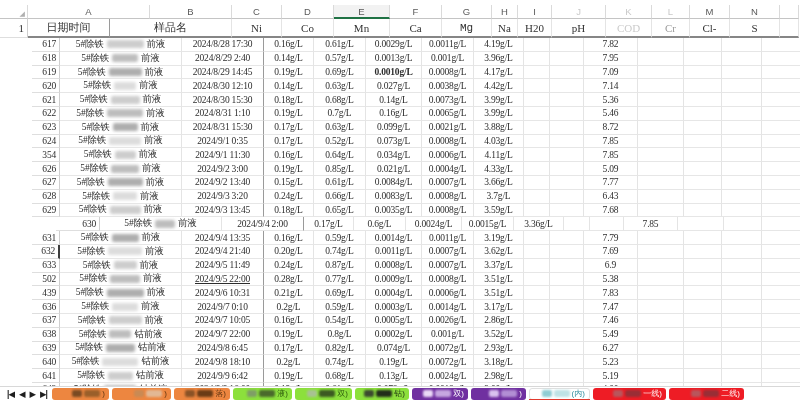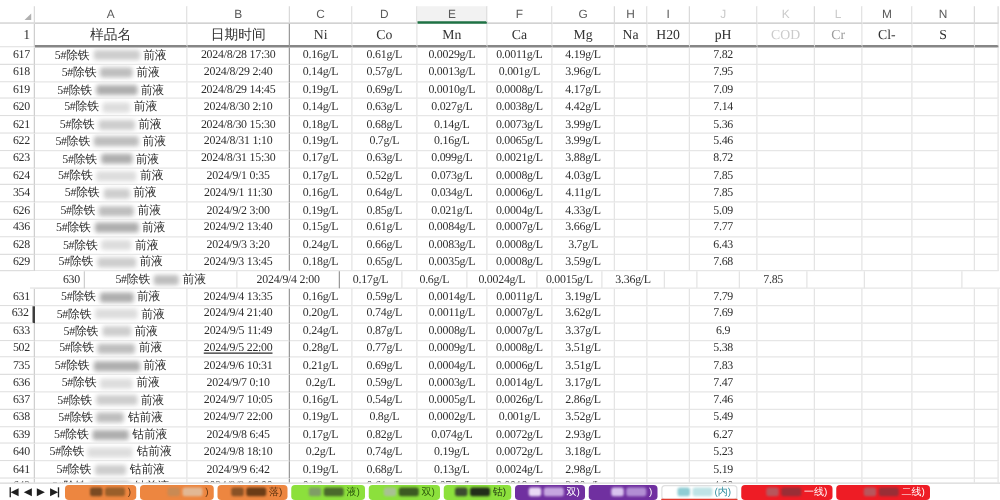--- a/index.html
+++ b/index.html
@@ -18,21 +18,21 @@
   #letters .sel-col { background:#f2f2f2; border-bottom:2px solid #1f7244; }
   .corner { justify-content:flex-end !important; align-items:flex-end !important; }
   .corner span { font-size:7px; color:#b0b0b0; line-height:6px; padding:0 2px 1px 0; }
   
   #hdr { height:19px; }
   #hdr .cell { font-family:"Liberation Serif","DejaVu Serif",serif; font-size:11px;
     color:#333; border-bottom:2px solid #868686; }
   #hdr .lab-xlight { color:#cbcbcb; }
   #hdr .lab-light { color:#9b9b9b; }
   
-  .drow { height:13.8px; }
+  .drow { height:13.8px;padding-left:32px; }
   .drow .cell { font-family:"Liberation Serif","DejaVu Serif",serif; font-size:9.5px;
     color:#2d2d2d; letter-spacing:-0.2px; }
   .gut { justify-content:flex-end !important; padding-right:3px; font-family:"Liberation Sans",sans-serif;
     font-size:9px; color:#4a4a4a; border-right:1px solid #cfcfcf !important;
     border-bottom:1px solid #dedede !important; background:#fff; }
   .gut.sel-row { border-right:2.5px solid #3e3e3e !important; }
   .frz { border-right:1.5px solid #9a9a9a !important; }
   .dtcell { font-size:9.2px; }
   .ph-faint { color:#c3c3c3; }
   .ph-xfaint { color:#e0e0e0; }
@@ -70,27 +70,27 @@
       <div class="cell" style="width: 34px; height: 100%;">I</div>
       <div class="cell ltr-faint" style="width: 54px; height: 100%;">J</div>
       <div class="cell ltr-faint" style="width: 46px; height: 100%;">K</div>
       <div class="cell ltr-faint" style="width: 38px; height: 100%;">L</div>
       <div class="cell" style="width: 40px; height: 100%;">M</div>
       <div class="cell" style="width: 50px; height: 100%;">N</div>
       <div class="cell" style="width: 19px; height: 100%;"></div>
     </div>
   <div id="hdr" class="rowflex">
       <div class="cell gut" style="width: 28px; height: 100%;">1</div>
+      <div class="cell frz" style="width: 82px; height: 100%;">日期时间</div>
       <div class="cell" style="width: 122px; height: 100%;">样品名</div>
-      <div class="cell frz" style="width: 82px; height: 100%;">日期时间</div>
       <div class="cell" style="width: 50px; height: 100%;">Ni</div>
       <div class="cell" style="width: 52px; height: 100%;">Co</div>
       <div class="cell" style="width: 56px; height: 100%;">Mn</div>
       <div class="cell" style="width: 52px; height: 100%;">Ca</div>
-      <div class="cell" style="width: 50px; height: 100%;">Mg</div>
+      <div class="cell" style="width: 50px; height: 100%; font-family: Liberation Mono, monospace;">Mg</div>
       <div class="cell" style="width: 26px; height: 100%;">Na</div>
       <div class="cell" style="width: 34px; height: 100%;">H20</div>
       <div class="cell" style="width: 54px; height: 100%;">pH</div>
       <div class="cell lab-xlight" style="width: 46px; height: 100%;">COD</div>
       <div class="cell lab-light" style="width: 38px; height: 100%;">Cr</div>
       <div class="cell" style="width: 40px; height: 100%;">Cl-</div>
       <div class="cell" style="width: 50px; height: 100%;">S</div>
       <div class="cell" style="width: 19px; height: 100%;"></div>
     </div>
   <div id="grid">
@@ -141,40 +141,40 @@
       <div class="rowflex drow">
         <div class="cell gut" style="width: 28px; height: 100%;">619</div>
         <div class="cell" style="width: 122px; height: 100%;">
           <span>5#除铁</span>
           <span class="smudge" style="width: 33px; opacity: 0.83;"></span>
           <span>前液</span>
         </div>
         <div class="cell frz dtcell" style="width: 82px; height: 100%;">2024/8/29 14:45</div>
         <div class="cell" style="width: 50px; height: 100%;">0.19g/L</div>
         <div class="cell" style="width: 52px; height: 100%;">0.69g/L</div>
-        <div class="cell" style="width: 56px; height: 100%;">0.0010g/L</div>
+        <div class="cell" style="width: 56px; height: 100%; font-weight: bold;">0.0010g/L</div>
         <div class="cell" style="width: 52px; height: 100%;">0.0008g/L</div>
         <div class="cell" style="width: 50px; height: 100%;">4.17g/L</div>
         <div class="cell" style="width: 26px; height: 100%;"></div>
         <div class="cell" style="width: 34px; height: 100%;"></div>
         <div class="cell ph-faint" style="width: 54px; height: 100%;">7.09</div>
         <div class="cell" style="width: 46px; height: 100%;"></div>
         <div class="cell" style="width: 38px; height: 100%;"></div>
         <div class="cell" style="width: 40px; height: 100%;"></div>
         <div class="cell" style="width: 50px; height: 100%;"></div>
         <div class="cell" style="width: 19px; height: 100%;"></div>
       </div>
       <div class="rowflex drow">
         <div class="cell gut" style="width: 28px; height: 100%;">620</div>
         <div class="cell" style="width: 122px; height: 100%;">
           <span>5#除铁</span>
           <span class="smudge" style="width: 22px; opacity: 0.35;"></span>
           <span>前液</span>
         </div>
-        <div class="cell frz dtcell" style="width: 82px; height: 100%;">2024/8/30 2:10</div>
+        <div class="cell frz dtcell" style="width: 82px; height: 100%;">2024/8/30 12:10</div>
         <div class="cell" style="width: 50px; height: 100%;">0.14g/L</div>
         <div class="cell" style="width: 52px; height: 100%;">0.63g/L</div>
         <div class="cell" style="width: 56px; height: 100%;">0.027g/L</div>
         <div class="cell" style="width: 52px; height: 100%;">0.0038g/L</div>
         <div class="cell" style="width: 50px; height: 100%;">4.42g/L</div>
         <div class="cell" style="width: 26px; height: 100%;"></div>
         <div class="cell" style="width: 34px; height: 100%;"></div>
         <div class="cell ph-faint" style="width: 54px; height: 100%;">7.14</div>
         <div class="cell" style="width: 46px; height: 100%;"></div>
         <div class="cell" style="width: 38px; height: 100%;"></div>
@@ -308,21 +308,21 @@
         <div class="cell" style="width: 26px; height: 100%;"></div>
         <div class="cell" style="width: 34px; height: 100%;"></div>
         <div class="cell ph-faint" style="width: 54px; height: 100%;">5.09</div>
         <div class="cell" style="width: 46px; height: 100%;"></div>
         <div class="cell" style="width: 38px; height: 100%;"></div>
         <div class="cell" style="width: 40px; height: 100%;"></div>
         <div class="cell" style="width: 50px; height: 100%;"></div>
         <div class="cell" style="width: 19px; height: 100%;"></div>
       </div>
       <div class="rowflex drow">
-        <div class="cell gut" style="width: 28px; height: 100%;">436</div>
+        <div class="cell gut" style="width: 28px; height: 100%;">627</div>
         <div class="cell" style="width: 122px; height: 100%;">
           <span>5#除铁</span>
           <span class="smudge" style="width: 35px; opacity: 0.83;"></span>
           <span>前液</span>
         </div>
         <div class="cell frz dtcell" style="width: 82px; height: 100%;">2024/9/2 13:40</div>
         <div class="cell" style="width: 50px; height: 100%;">0.15g/L</div>
         <div class="cell" style="width: 52px; height: 100%;">0.61g/L</div>
         <div class="cell" style="width: 56px; height: 100%;">0.0084g/L</div>
         <div class="cell" style="width: 52px; height: 100%;">0.0007g/L</div>
@@ -484,21 +484,21 @@
         <div class="cell" style="width: 26px; height: 100%;"></div>
         <div class="cell" style="width: 34px; height: 100%;"></div>
         <div class="cell" style="width: 54px; height: 100%;">5.38</div>
         <div class="cell" style="width: 46px; height: 100%;"></div>
         <div class="cell" style="width: 38px; height: 100%;"></div>
         <div class="cell" style="width: 40px; height: 100%;"></div>
         <div class="cell" style="width: 50px; height: 100%;"></div>
         <div class="cell" style="width: 19px; height: 100%;"></div>
       </div>
       <div class="rowflex drow">
-        <div class="cell gut" style="width: 28px; height: 100%;">735</div>
+        <div class="cell gut" style="width: 28px; height: 100%;">439</div>
         <div class="cell" style="width: 122px; height: 100%;">
           <span>5#除铁</span>
           <span class="smudge" style="width: 37px; opacity: 0.83;"></span>
           <span>前液</span>
         </div>
         <div class="cell frz dtcell" style="width: 82px; height: 100%;">2024/9/6 10:31</div>
         <div class="cell" style="width: 50px; height: 100%;">0.21g/L</div>
         <div class="cell" style="width: 52px; height: 100%;">0.69g/L</div>
         <div class="cell" style="width: 56px; height: 100%;">0.0004g/L</div>
         <div class="cell" style="width: 52px; height: 100%;">0.0006g/L</div>

